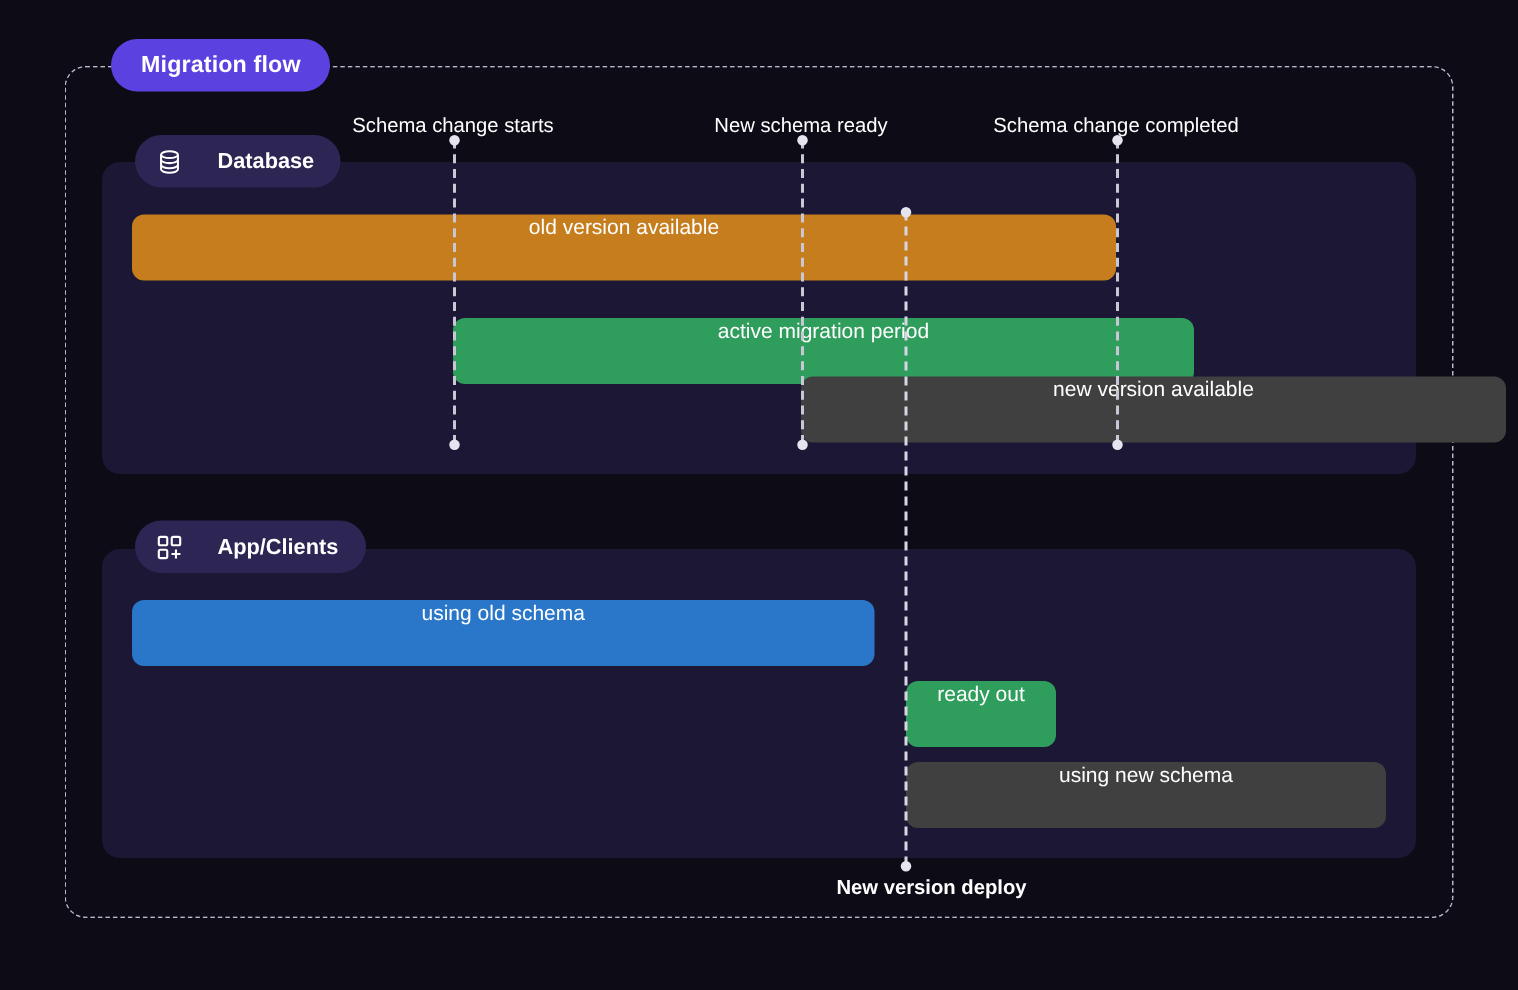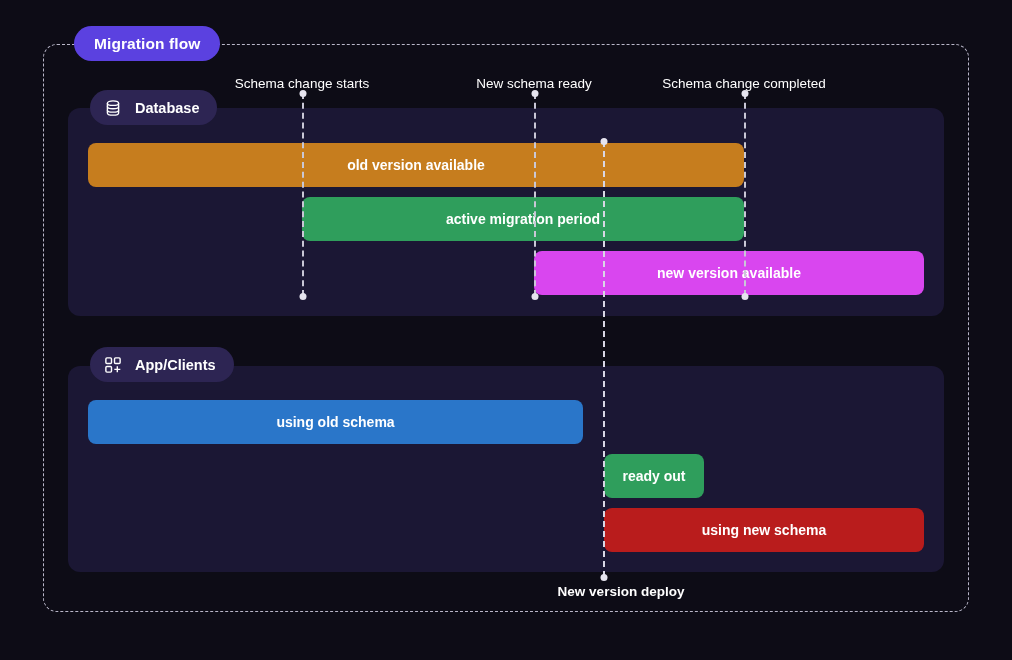--- a/index.html
+++ b/index.html
@@ -48,21 +48,21 @@
     border-radius: 12px;
   }
   #lane-db   { left: 68px; top: 108px; width: 876px; height: 208px; }
   #lane-app  { left: 68px; top: 366px; width: 876px; height: 206px; }
 
   
   .lane-badge {
     position: absolute;
     height: 35px;
     padding: 0 18px 0 14px;
-    display: flex; align-items: center; gap: 13px;
+    display: flex; align-items: center; gap: 23px;
     background: #2d2553;
     border-radius: 18px;
     color: #ffffff;
     font-size: 14.5px;
     font-weight: bold;
     z-index: 5;
   }
   #badge-db  { left: 90px; top: 90px; }
   #badge-app { left: 90px; top: 347px; }
   .lane-badge svg { display: block; }
@@ -94,25 +94,25 @@
     z-index: 4;
   }
   .vline.thick { border-left-width: 2px; border-left-color: #d8d6e4; }
 
   
   .bar {
     position: absolute;
     height: 44px;
     border-radius: 8px;
     display: flex;
-    align-items: center;
+    align-items: flex-start;
     justify-content: center;
     color: #ffffff;
     font-size: 14px;
-    font-weight: bold;
+    font-weight: normal;
     z-index: 2;
     white-space: nowrap;
   }
 
   
   .bottom-label {
     position: absolute;
     color: #ffffff;
     font-size: 13.5px;
     font-weight: bold;
@@ -171,33 +171,33 @@
       <div class="vdot" style="left: 535px; top: 292.5px;"></div>
       <div class="milestone-label" style="left: 744px; top: 76px; text-align: center;">Schema change completed</div>
       <div class="vline" style="left: 744px; top: 93px; height: 203px;"></div>
       <div class="vdot" style="left: 745px; top: 89.5px;"></div>
       <div class="vdot" style="left: 745px; top: 292.5px;"></div>
     </div>
   <div id="layer-bars">
       <div class="bar" style="left: 88px; top: 143px; width: 656px; background: rgb(198, 125, 30);">
         <span>old version available</span>
       </div>
-      <div class="bar" style="left: 302px; top: 197px; width: 442px; background: rgb(47, 158, 92);">
+      <div class="bar" style="left: 302px; top: 212px; width: 494px; background: rgb(47, 158, 92);">
         <span>active migration period</span>
       </div>
-      <div class="bar" style="left: 534px; top: 251px; width: 390px; background: #d946ef;">
+      <div class="bar" style="left: 534px; top: 251px; width: 470px; background: #404040;">
         <span>new version available</span>
       </div>
       <div class="bar" style="left: 88px; top: 400px; width: 495px; background: rgb(42, 118, 201);">
         <span>using old schema</span>
       </div>
       <div class="bar" style="left: 604px; top: 454px; width: 100px; background: rgb(47, 158, 92);">
         <span>ready out</span>
       </div>
-      <div class="bar" style="left: 604px; top: 508px; width: 320px; background: #b91c1c;">
+      <div class="bar" style="left: 604px; top: 508px; width: 320px; background: #404040;">
         <span>using new schema</span>
       </div>
     </div>
   <div id="layer-deploy">
       <div class="vline thick" style="left: 603px; top: 141px; height: 436px;"></div>
       <div class="vdot" style="left: 604px; top: 137.5px;"></div>
       <div class="vdot" style="left: 604px; top: 573.5px;"></div>
       <div class="bottom-label" style="left: 603px; top: 584px;">New version deploy</div>
     </div>
 

